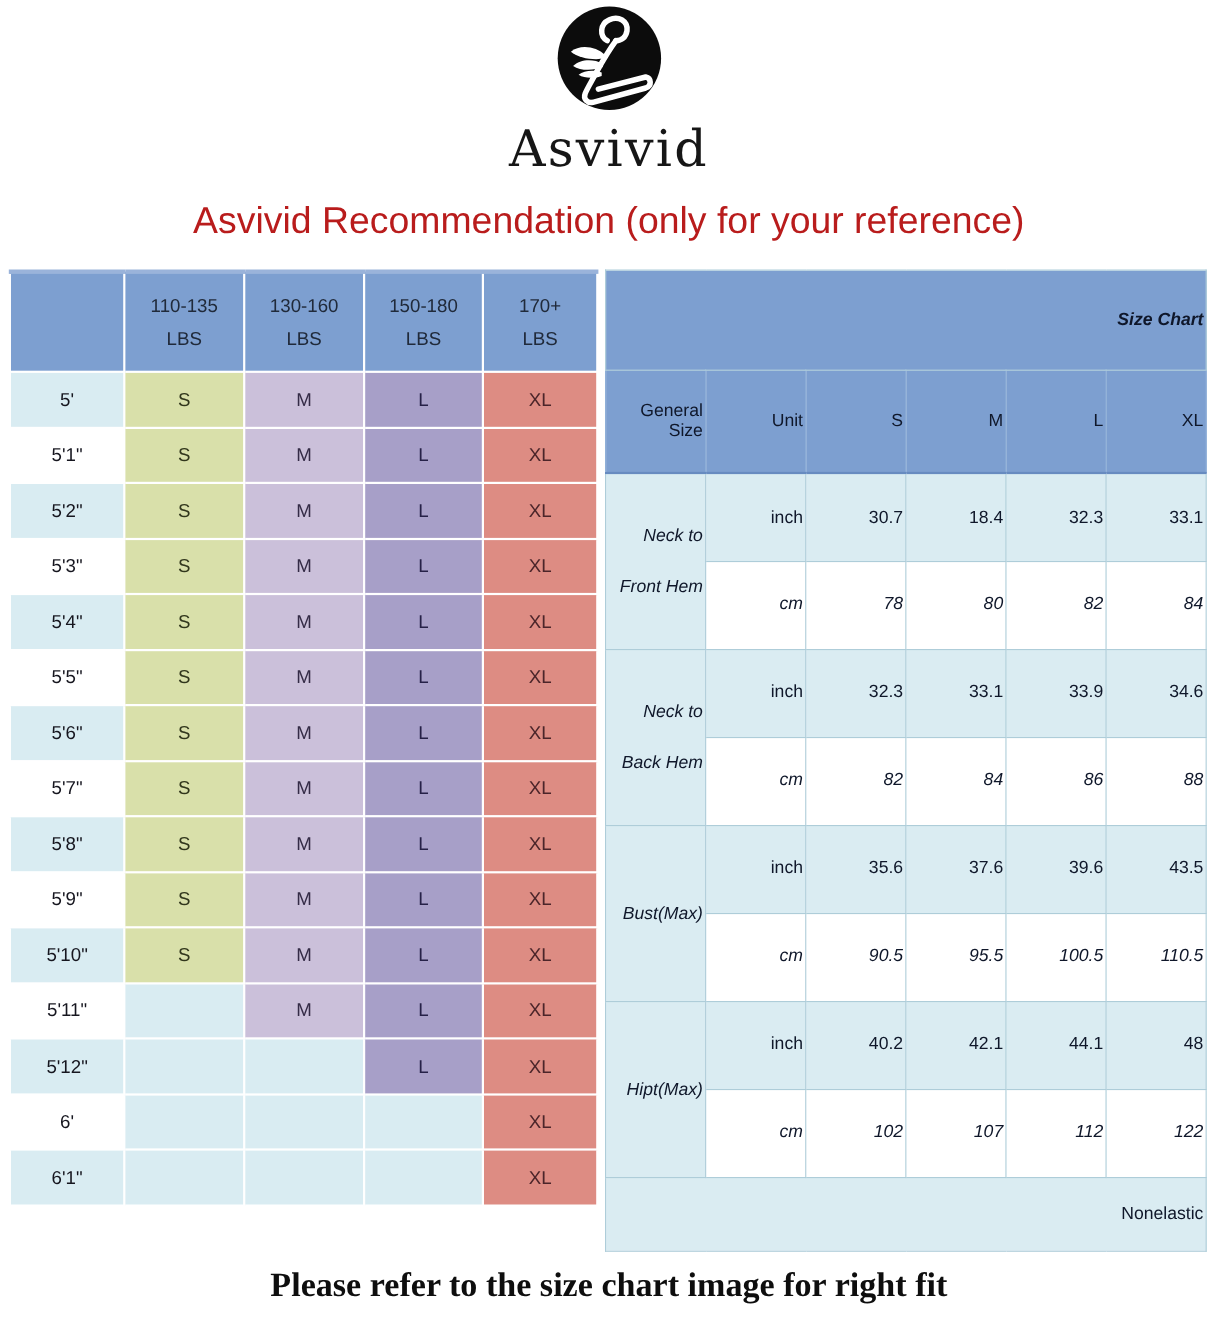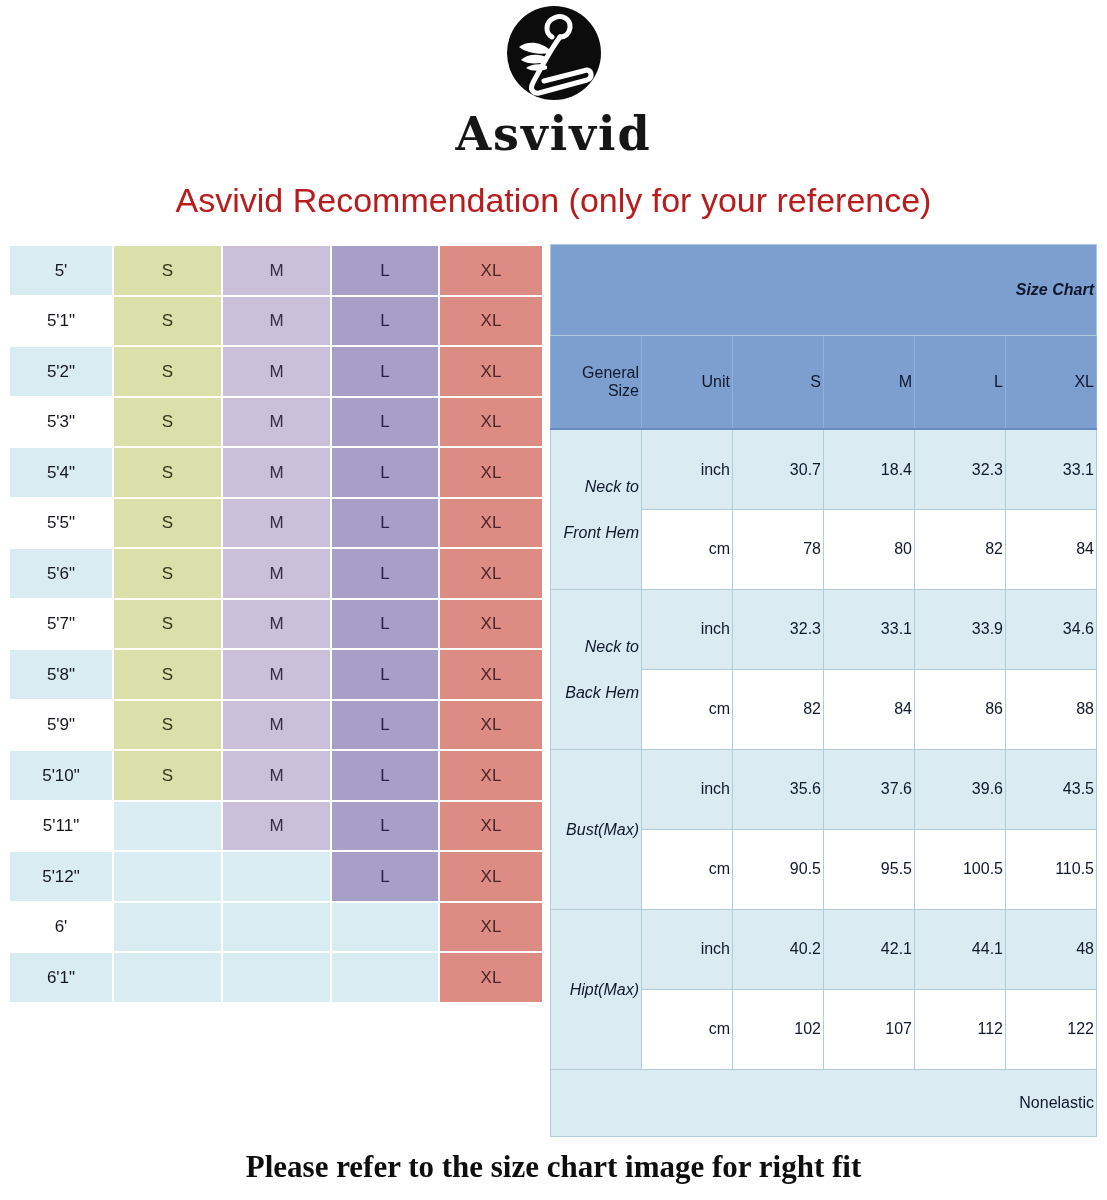--- a/index.html
+++ b/index.html
@@ -1,19 +1,19 @@
 <!DOCTYPE html>
 <html><head>
 <meta charset="utf-8">
 <style>
   html,body{margin:0;padding:0;background:#ffffff;}
   body{width:1107px;height:1200px;font-family:"Liberation Sans",sans-serif;overflow:hidden;}
 
   .logo-wrap{text-align:center;padding-top:3px;}
-  .brand{text-align:center;font-family:"DejaVu Serif",serif;font-size:46px;color:#161616;letter-spacing:2px;margin-top:2px;line-height:1.1;font-weight:bold;}
+  .brand{text-align:center;font-family:"DejaVu Serif",serif;font-size:46px;color:#161616;letter-spacing:2px;margin-top:2px;line-height:1.1;}
   .heading{text-align:center;font-size:34px;color:#b91c1c;margin-top:20px;line-height:1.2;}
 
   .tables{display:flex;align-items:flex-start;margin:24px 0 0 8px;gap:6px;}
 
   
   table{border-collapse:collapse;table-layout:fixed;}
   .t1{width:534px;}
   .t1 th,.t1 td{border:2px solid #ffffff;text-align:center;vertical-align:middle;font-weight:400;padding:0;}
   .t1 th{background:#7d9fd0;color:#202a3a;height:88px;font-size:17px;border-top:4px solid #9ab3da;}
   .t1 th .wline{margin:9px 0;line-height:21px;}
@@ -25,21 +25,21 @@
   .pu{background:#a79fc8;color:#262147;}
   .sa{background:#dd8c83;color:#4b252a;}
 
   
   .t2{width:546px;}
   .t2 td{border:1px solid #aecdd9;text-align:right;vertical-align:middle;padding:2px;font-size:16px;color:#0f172a;}
   .sc-title{background:#7d9fd0;height:86px;font-style:italic;font-weight:600;font-size:31px;color:#0d0d15;border:1px solid #8fb0d8;}
   .hd{background:#7d9fd0;height:88px;color:#131f38;border:1px solid #8fb0d8 !important;border-bottom:2px solid #678bc0 !important;}
   .t2 tr.dr{height:80px;}
   .ci{background:#daecf2;}
-  .cw{background:#ffffff;}
+  .cw{background:#ffffff;font-style:italic;}
   .lbl{background:#daecf2;color:#1b1b22;font-style:italic;}
   .lbl div:not(:empty){margin:27px 0;line-height:19px;}
   .foot{background:#daecf2;height:62px;font-size:17px;color:#1b1b22;}
 
   .caption{text-align:center;font-family:"Liberation Serif",serif;font-weight:bold;font-size:31px;color:#0e0e0e;margin-top:12px;}
 </style>
 </head>
 <body>
 
 <div class="logo-wrap">
@@ -60,20 +60,39 @@
 
   <table class="t1">
     <colgroup>
         <col style="width:104px">
         <col style="width:109px">
         <col style="width:109px">
         <col style="width:108px">
         <col style="width:104px">
       </colgroup>
     <tbody>
+        <tr>
+      <th></th>
+      <th>
+            <div class="wline">110-135</div>
+            <div class="wline">LBS</div>
+          </th>
+      <th>
+            <div class="wline">130-160</div>
+            <div class="wline">LBS</div>
+          </th>
+      <th>
+            <div class="wline">150-180</div>
+            <div class="wline">LBS</div>
+          </th>
+      <th>
+            <div class="wline">170+</div>
+            <div class="wline">LBS</div>
+          </th>
+    </tr>
     <tr>
       <td class="cy">5'</td>
       <td class="gr">S</td>
       <td class="pk">M</td>
       <td class="pu">L</td>
       <td class="sa">XL</td>
     </tr>
     <tr>
       <td class="wh">5'1"</td>
       <td class="gr">S</td>

